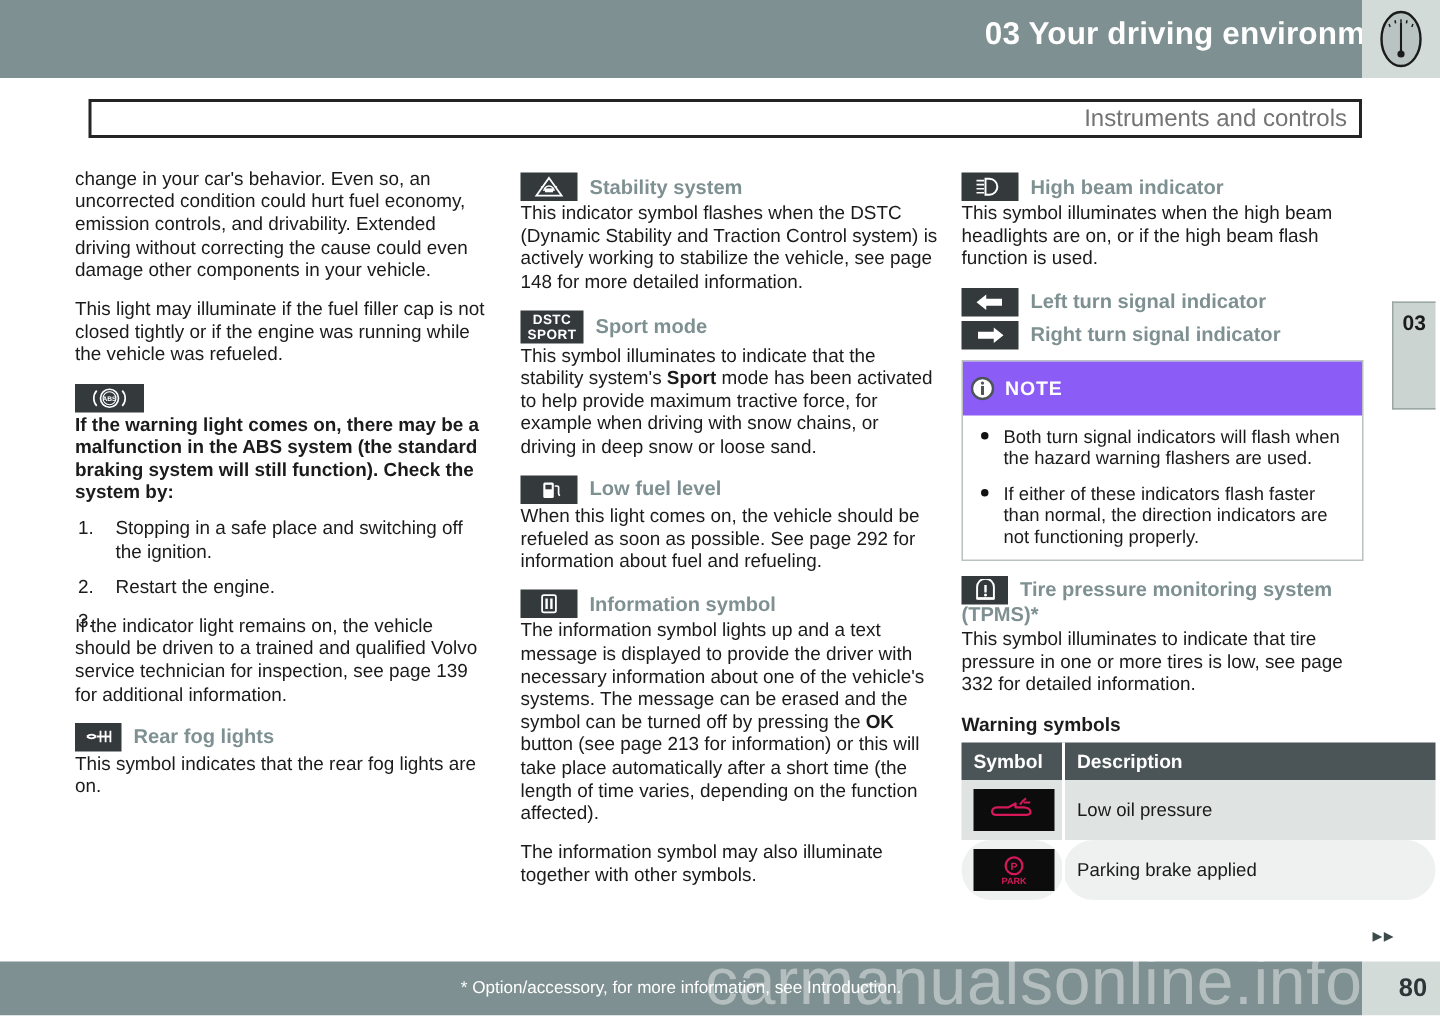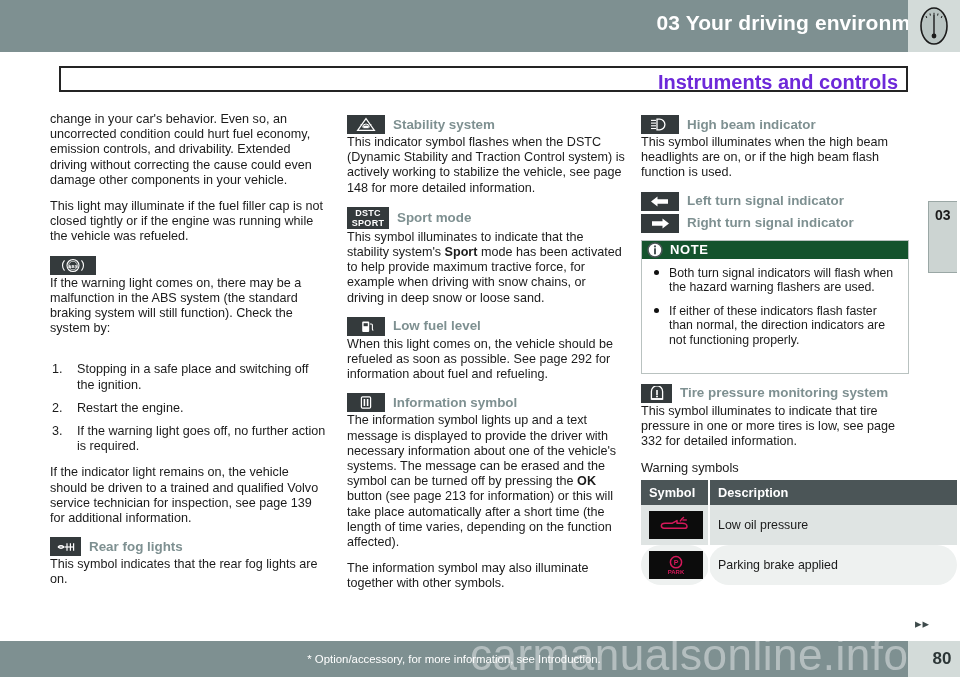--- a/index.html
+++ b/index.html
@@ -41,31 +41,31 @@
     font-size:14px;font-weight:bold;color:#1b1b1b;
   }
 
   
   .title-box{
     position:absolute;left:59px;top:66px;width:849px;height:26px;
     border:2px solid #242424;background:#ffffff;box-sizing:border-box;
   }
   .title-box span{
     position:absolute;right:8px;top:3px;
-    font-size:20px;font-weight:bold;color:#6d28d9;white-space:nowrap;
+    font-size:16px;font-weight:normal;color:#737373;white-space:nowrap;
   }
 
   
   .col{position:absolute;top:112px;width:278px;}
   .col-1{left:50px;}
   .col-2{left:347px;}
   .col-3{left:641px;width:270px;}
 
   p{margin:0 0 11px 0;font-size:12.6px;line-height:15.2px;}
-  p.tight{margin-bottom:26px;}
+  p.tight{margin-bottom:9px;font-weight:bold;}
   b{font-weight:bold;}
 
   
   .sym-head{
     display:flex;align-items:center;gap:8px;margin:3px 0 1px 0;
   }
   .sym-title{
     font-size:13.4px;font-weight:bold;color:#7e9091;line-height:16px;
   }
   .icon-box{
@@ -85,36 +85,36 @@
     padding-left:27px;margin-bottom:8px;
   }
   ol li .num{position:absolute;left:2px;top:0;}
 
   
   .note{
     margin:7px 0 10px 0;border:1px solid #b9c2c0;background:#fff;
     width:268px;box-sizing:border-box;
   }
   .note-head{
-    background:#14532d;height:18px;display:flex;align-items:center;gap:7px;
+    background:#8b5cf6;height:36px;display:flex;align-items:center;gap:7px;
     padding-left:5px;box-sizing:border-box;
   }
   .note-head .lbl{font-size:13px;font-weight:bold;color:#ffffff;letter-spacing:.6px;}
   .note-body{padding:7px 9px 5px 9px;}
   .note-body ul{margin:0;padding:0;list-style:none;}
   .note-body li{
     font-size:12.3px;line-height:14.6px;position:relative;padding-left:18px;margin-bottom:9px;
   }
-  .note-body li:last-child{margin-bottom:20px;}
+  .note-body li:last-child{margin-bottom:2px;}
   .note-body li .bullet{
     position:absolute;left:3px;top:4px;width:5px;height:5px;border-radius:50%;background:#111;
   }
 
   
-  h4.sub{font-size:12.8px;font-weight:normal;margin:10px 0 5px 0;}
+  h4.sub{font-size:12.8px;font-weight:bold;margin:10px 0 5px 0;}
   table.warn{border-collapse:collapse;width:316px;table-layout:fixed;}
   table.warn th{
     background:#4b5557;color:#fff;font-size:12.8px;font-weight:bold;
     text-align:left;padding:5px 8px;border-right:2px solid #ffffff;
   }
   table.warn th:last-child{border-right:none;}
   table.warn td{
     font-size:12.4px;padding:6px 8px;border-right:2px solid #ffffff;vertical-align:middle;
   }
   table.warn td:last-child{border-right:none;}
@@ -205,21 +205,20 @@
     <li>
       <span class="num">1.</span>
       <span>Stopping in a safe place and switching off the ignition.</span>
     </li>
     <li>
       <span class="num">2.</span>
       <span>Restart the engine.</span>
     </li>
     <li>
       <span class="num">3.</span>
-      <span>If the warning light goes off, no further action is required.</span>
     </li>
   </ol>
 
   <p>If the indicator light remains on, the vehicle should be driven to a trained and qualified Volvo service technician for inspection, see page 139 for additional information.</p>
 
   <div class="sym-head">
     <span class="icon-box ib-sm">
       <svg width="22" height="14" viewBox="0 0 22 14">
         <path d="M3 7 A4.6 4.6 0 0 1 9 7" fill="none" stroke="#ffffff" stroke-width="1.3"></path>
         <path d="M3 7 A4.6 4.6 0 0 0 9 7" fill="none" stroke="#ffffff" stroke-width="1.3"></path>
@@ -349,20 +348,23 @@
       <svg width="22" height="15" viewBox="0 0 22 15">
         <path d="M5.4 13 V5.4 a5.6 5.6 0 0 1 11.2 0 V13 Z" fill="none" stroke="#ffffff" stroke-width="1.3"></path>
         <line x1="5.4" y1="13" x2="16.6" y2="13" stroke="#ffffff" stroke-width="1.6"></line>
         <rect x="10.2" y="4" width="1.6" height="5" fill="#ffffff"></rect>
         <circle cx="11" cy="10.6" r="1" fill="#ffffff"></circle>
       </svg>
     </span>
     <span class="sym-title">
       <span>Tire pressure monitoring system</span>
     </span>
+  </div>
+  <div class="sym-title" style="margin:-2px 0 1px 0;">
+    <span>(TPMS)*</span>
   </div>
   <p>This symbol illuminates to indicate that tire pressure in one or more tires is low, see page 332 for detailed information.</p>
 
   <h4 class="sub">Warning symbols</h4>
 
   <table class="warn">
     <colgroup>
         <col class="c1">
         <col>
       </colgroup>

